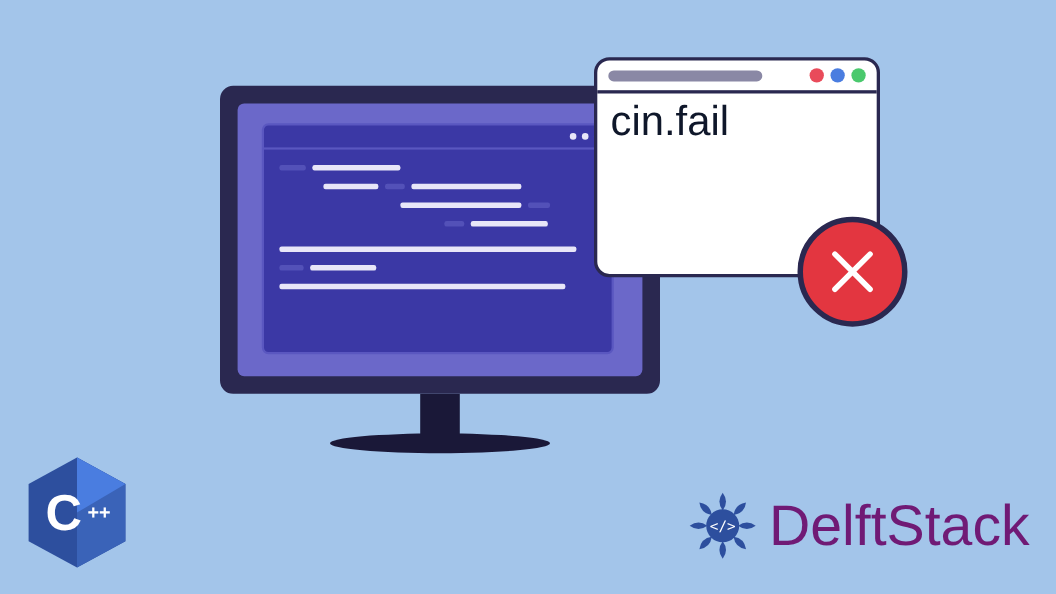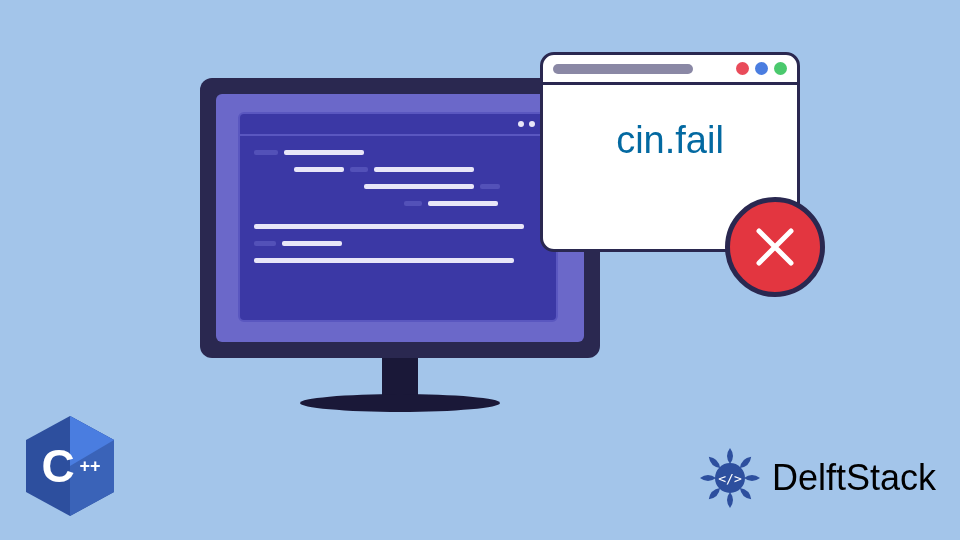--- a/index.html
+++ b/index.html
@@ -116,26 +116,25 @@
     height: 10px;
     background: #8a88a5;
     border-radius: 5px;
   }
   .dialog-dots { display: flex; gap: 6px; }
   .d-dot { width: 13px; height: 13px; border-radius: 50%; }
   .d-r { background: #e94b5a; }
   .d-b { background: #4a7de0; }
   .d-g { background: #4ac96d; }
   .dialog-content {
-    padding: 34px 12px;
-    text-align: center;
+    padding: 5px 12px;
     font-size: 38px;
     font-weight: 500;
     line-height: 1.15;
-    color: #0369a1;
+    color: #0f172a;
     font-family: "Segoe UI", Arial, sans-serif;
   }
   .error-badge {
     position: absolute;
     right: -28px;
     bottom: -48px;
     width: 100px;
     height: 100px;
     border-radius: 50%;
     background: #e33640;
@@ -157,23 +156,23 @@
   
   .delft-logo {
     position: absolute;
     right: 24px;
     bottom: 28px;
     display: flex;
     align-items: center;
     gap: 8px;
   }
   .delft-text {
-    font-size: 36px;
+    font-size: 52px;
     font-weight: 500;
-    color: #000000;
+    color: #701a75;
     font-family: "Segoe UI", Arial, sans-serif;
   }
 </style>
 </head>
 <body>
 
 <div class="monitor">
   <div class="monitor-bezel">
     <div class="monitor-screen">
       <div class="code-window">

